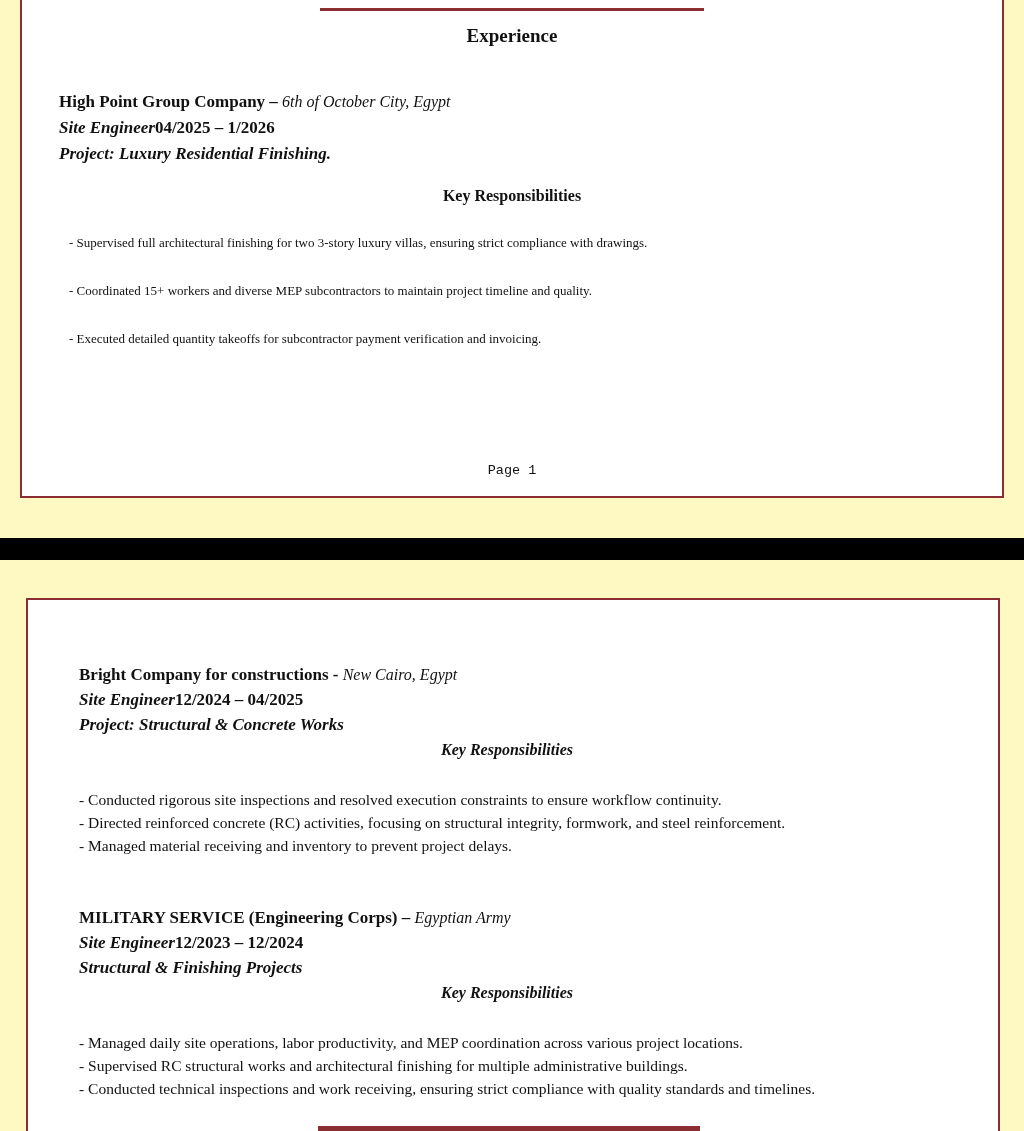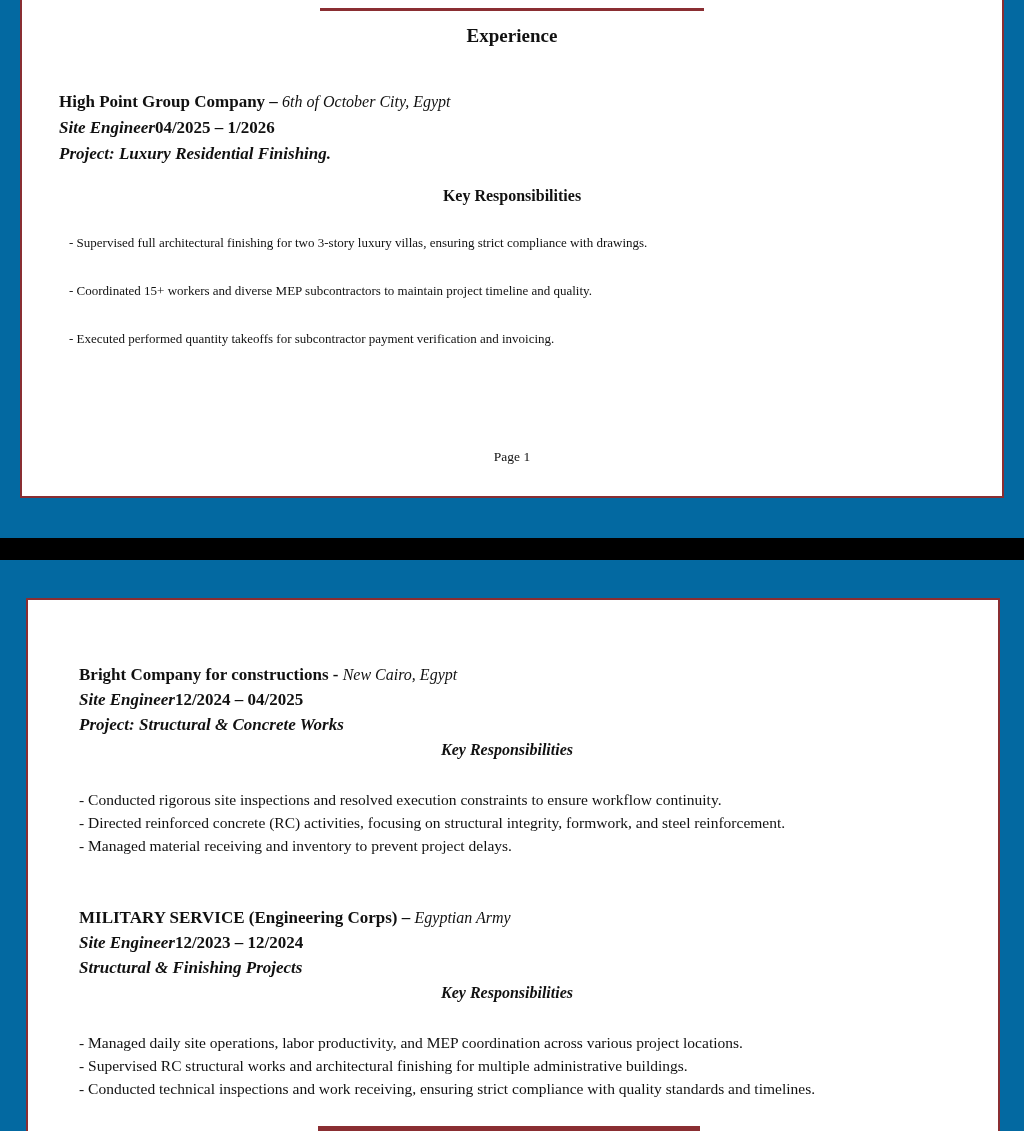--- a/index.html
+++ b/index.html
@@ -1,21 +1,21 @@
 <!DOCTYPE html>
 <html><head>
 <meta charset="utf-8">
 <style>
   html, body { margin: 0; padding: 0; background: #ffffff; }
   .canvas {
     position: relative;
     width: 1024px;
     height: 1131px;
     overflow: hidden;
-    background: #0369a1;
+    background: #fef9c3;
     font-family: "Liberation Serif", "DejaVu Serif", serif;
     color: #111111;
   }
   .page {
     position: absolute;
     background: #ffffff;
     border: 2px solid #8a2e32;
     box-sizing: border-box;
   }
   .page-1 { left: 20px; width: 984px; top: -14px; height: 512px; }
@@ -52,23 +52,24 @@
   }
   .p2 .kr-heading { font-style: italic; line-height: 25px; margin: 0; }
   .bullets { margin: 0; padding: 0; }
   .bullets-spaced { margin: 24px 57px 0 47px; }
   .bullets-spaced p { margin: 0 0 28px 0; font-size: 13px; line-height: 20px; }
   .bullets-tight { margin: 26px 0 0 0; }
   .bullets-tight p { margin: 0; font-size: 15.5px; line-height: 23px; }
   .entry-2 { margin-top: 48px; }
   .page-footer {
     position: absolute;
-    left: 0; right: 0; bottom: 31px;
+    left: 0; right: 0; bottom: 18px;
     text-align: center;
     font-size: 13.5px;
+    font-family: Liberation Mono, monospace;
   }
   .black-band {
     position: absolute;
     top: 538px; left: 0;
     width: 1024px; height: 22px;
     background: #000000;
   }
   .bottom-rule {
     position: absolute;
     top: 1126px; left: 318px;
@@ -98,21 +99,21 @@
       <div class="entry-line">
         <span class="project">Project: Luxury Residential Finishing.</span>
       </div>
     </div>
 
     <div class="kr-heading">Key Responsibilities</div>
 
     <div class="bullets bullets-spaced">
       <p>- Supervised full architectural finishing for two 3-story luxury villas, ensuring strict compliance with drawings.</p>
       <p>- Coordinated 15+ workers and diverse MEP subcontractors to maintain project timeline and quality.</p>
-      <p>- Executed performed quantity takeoffs for subcontractor payment verification and invoicing.</p>
+      <p>- Executed detailed quantity takeoffs for subcontractor payment verification and invoicing.</p>
     </div>
 
     <div class="page-footer">Page 1</div>
   </div>
 
   <div class="black-band"></div>
 
   <div class="page page-2 p2">
 
     <div class="entry">

